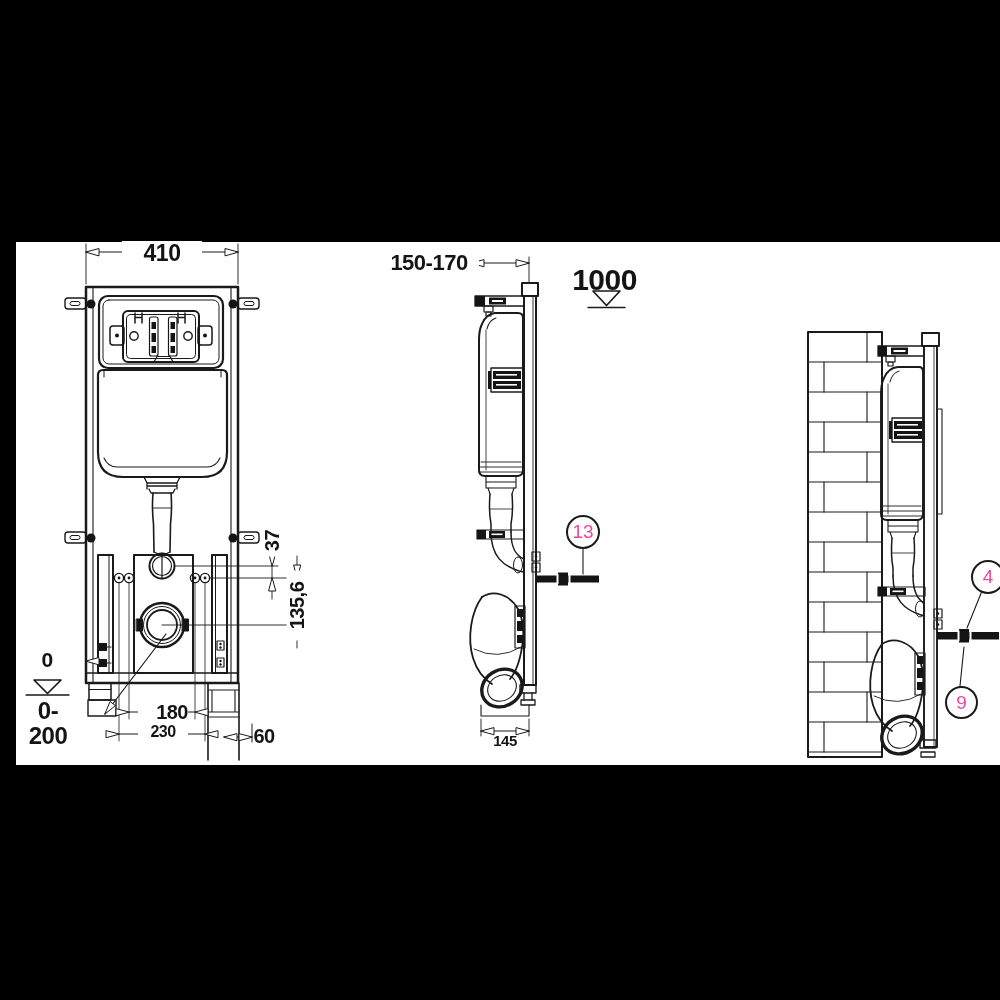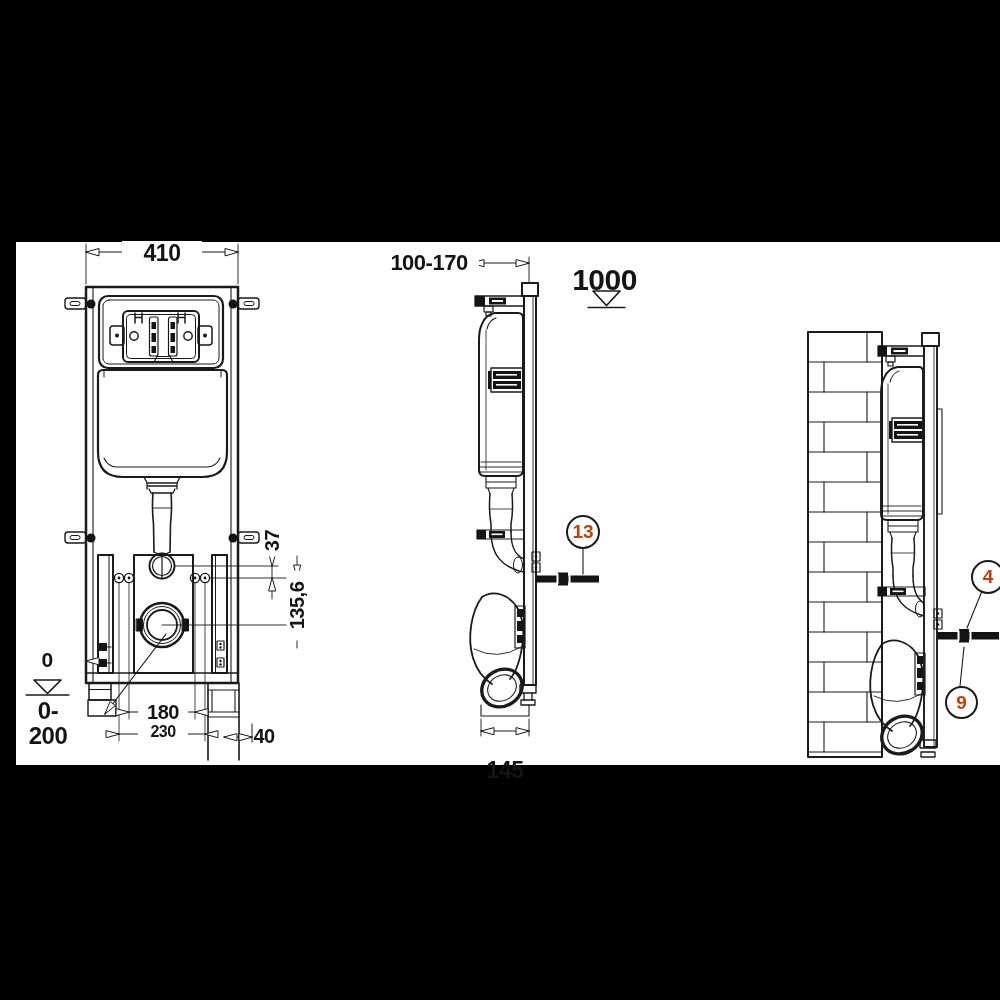--- a/index.html
+++ b/index.html
@@ -6,21 +6,21 @@
   .canvas{position:relative;width:1000px;height:1000px;background:#000;overflow:hidden;
           font-family:"Liberation Sans",sans-serif;margin-left:16px;}
   .sheet{position:absolute;left:0;top:242px;width:1000px;height:523px;background:#fff;}
   svg.linework{position:absolute;left:0;top:0;width:1000px;height:1000px;z-index:1;}
   .lbl{position:absolute;z-index:2;color:#141414;font-weight:bold;text-align:center;
        letter-spacing:-0.5px;line-height:1.05;background:#fff;}
   .lbl.nobg{background:transparent;}
   .rot{transform:rotate(-90deg);}
   .callout{position:absolute;z-index:2;box-sizing:border-box;border:2.5px solid #1a1a1a;
            border-radius:50%;background:#fff;display:flex;align-items:center;justify-content:center;
-           font-weight:bold;color:#c2410c;}
+           font-weight:normal;color:#ec4899;}
 </style>
 </head>
 <body>
 
 <div class="canvas">
   <div class="sheet"></div>
 
   <svg class="linework" viewBox="0 0 1000 1000" fill="none" stroke="#1a1a1a" stroke-linecap="round" stroke-linejoin="round">
 
     <g>
@@ -367,38 +367,38 @@
 
       <g>
         <rect x="904" y="740" width="16" height="8" stroke-width="1.4"></rect>
         <rect x="905" y="752" width="14" height="5" stroke-width="1.3"></rect>
       </g>
     </g>
   </svg>
 
   <div class="lbl" style="left:106px;top:241px;width:80px;font-size:23px;">410</div>
 
-  <div class="lbl" style="left:363px;top:251px;width:100px;font-size:22px;">100-170</div>
+  <div class="lbl" style="left:363px;top:251px;width:100px;font-size:22px;">150-170</div>
 
   <div class="lbl nobg" style="left:548px;top:264px;width:81px;font-size:30px;">1000</div>
 
   <div class="lbl rot" style="left:240px;top:530px;width:32px;height:21px;font-size:20px;">37</div>
 
   <div class="lbl rot" style="left:247px;top:594px;width:70px;height:23px;font-size:20px;">135,6</div>
 
   <div class="lbl nobg" style="left:11px;top:649px;width:40px;font-size:21px;">0</div>
 
   <div class="lbl nobg" style="left:4px;top:698px;width:56px;font-size:24px;">0-200</div>
 
-  <div class="lbl" style="left:122px;top:702px;width:50px;font-size:20px;">180</div>
+  <div class="lbl" style="left:122px;top:702px;width:50px;font-size:20px;text-align:right;">180</div>
 
   <div class="lbl" style="left:122px;top:724px;width:50px;font-size:16px;">230</div>
 
-  <div class="lbl nobg" style="left:228px;top:726px;width:40px;font-size:20px;">40</div>
-
-  <div class="lbl nobg" style="left:459px;top:758px;width:60px;font-size:23px;">145</div>
+  <div class="lbl nobg" style="left:228px;top:726px;width:40px;font-size:20px;">60</div>
+
+  <div class="lbl nobg" style="left:459px;top:733px;width:60px;font-size:15px;">145</div>
 
   <div class="callout" style="left:550px;top:515px;width:34px;height:34px;font-size:19px;">13</div>
 
   <div class="callout" style="left:955px;top:560px;width:34px;height:34px;font-size:19px;">4</div>
 
   <div class="callout" style="left:929px;top:686px;width:33px;height:33px;font-size:19px;">9</div>
 </div>
 
 </body></html>

